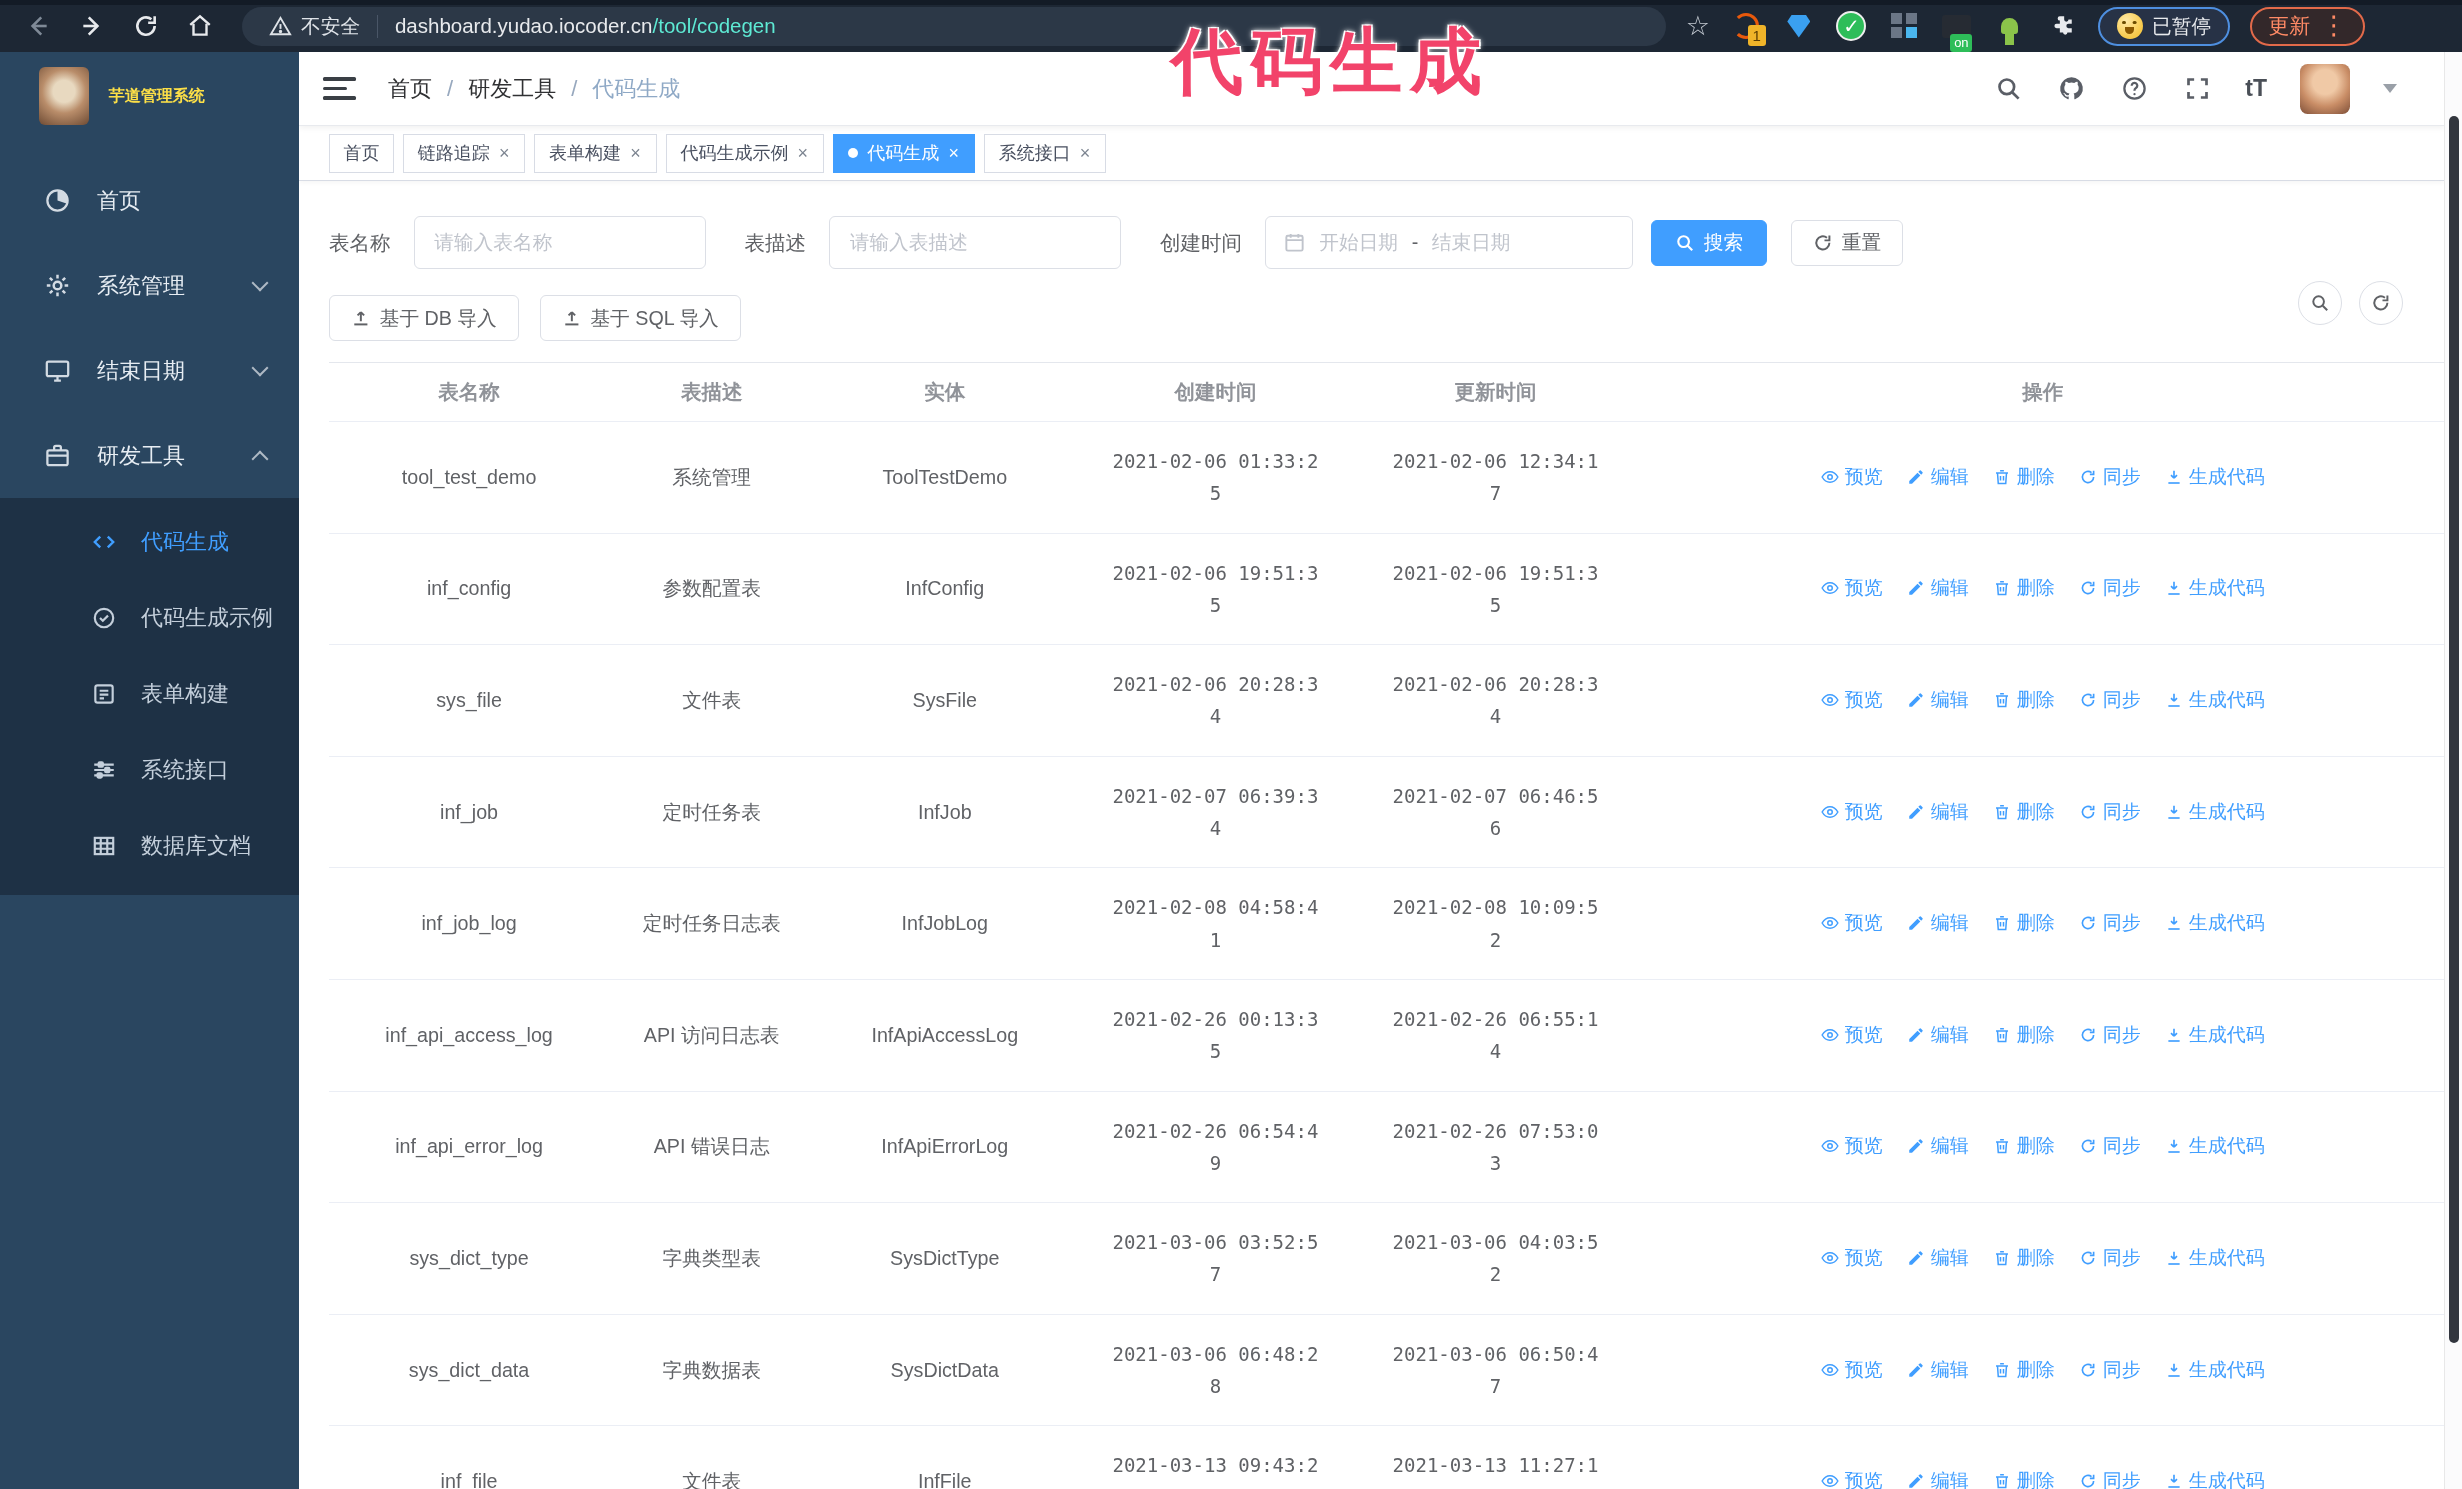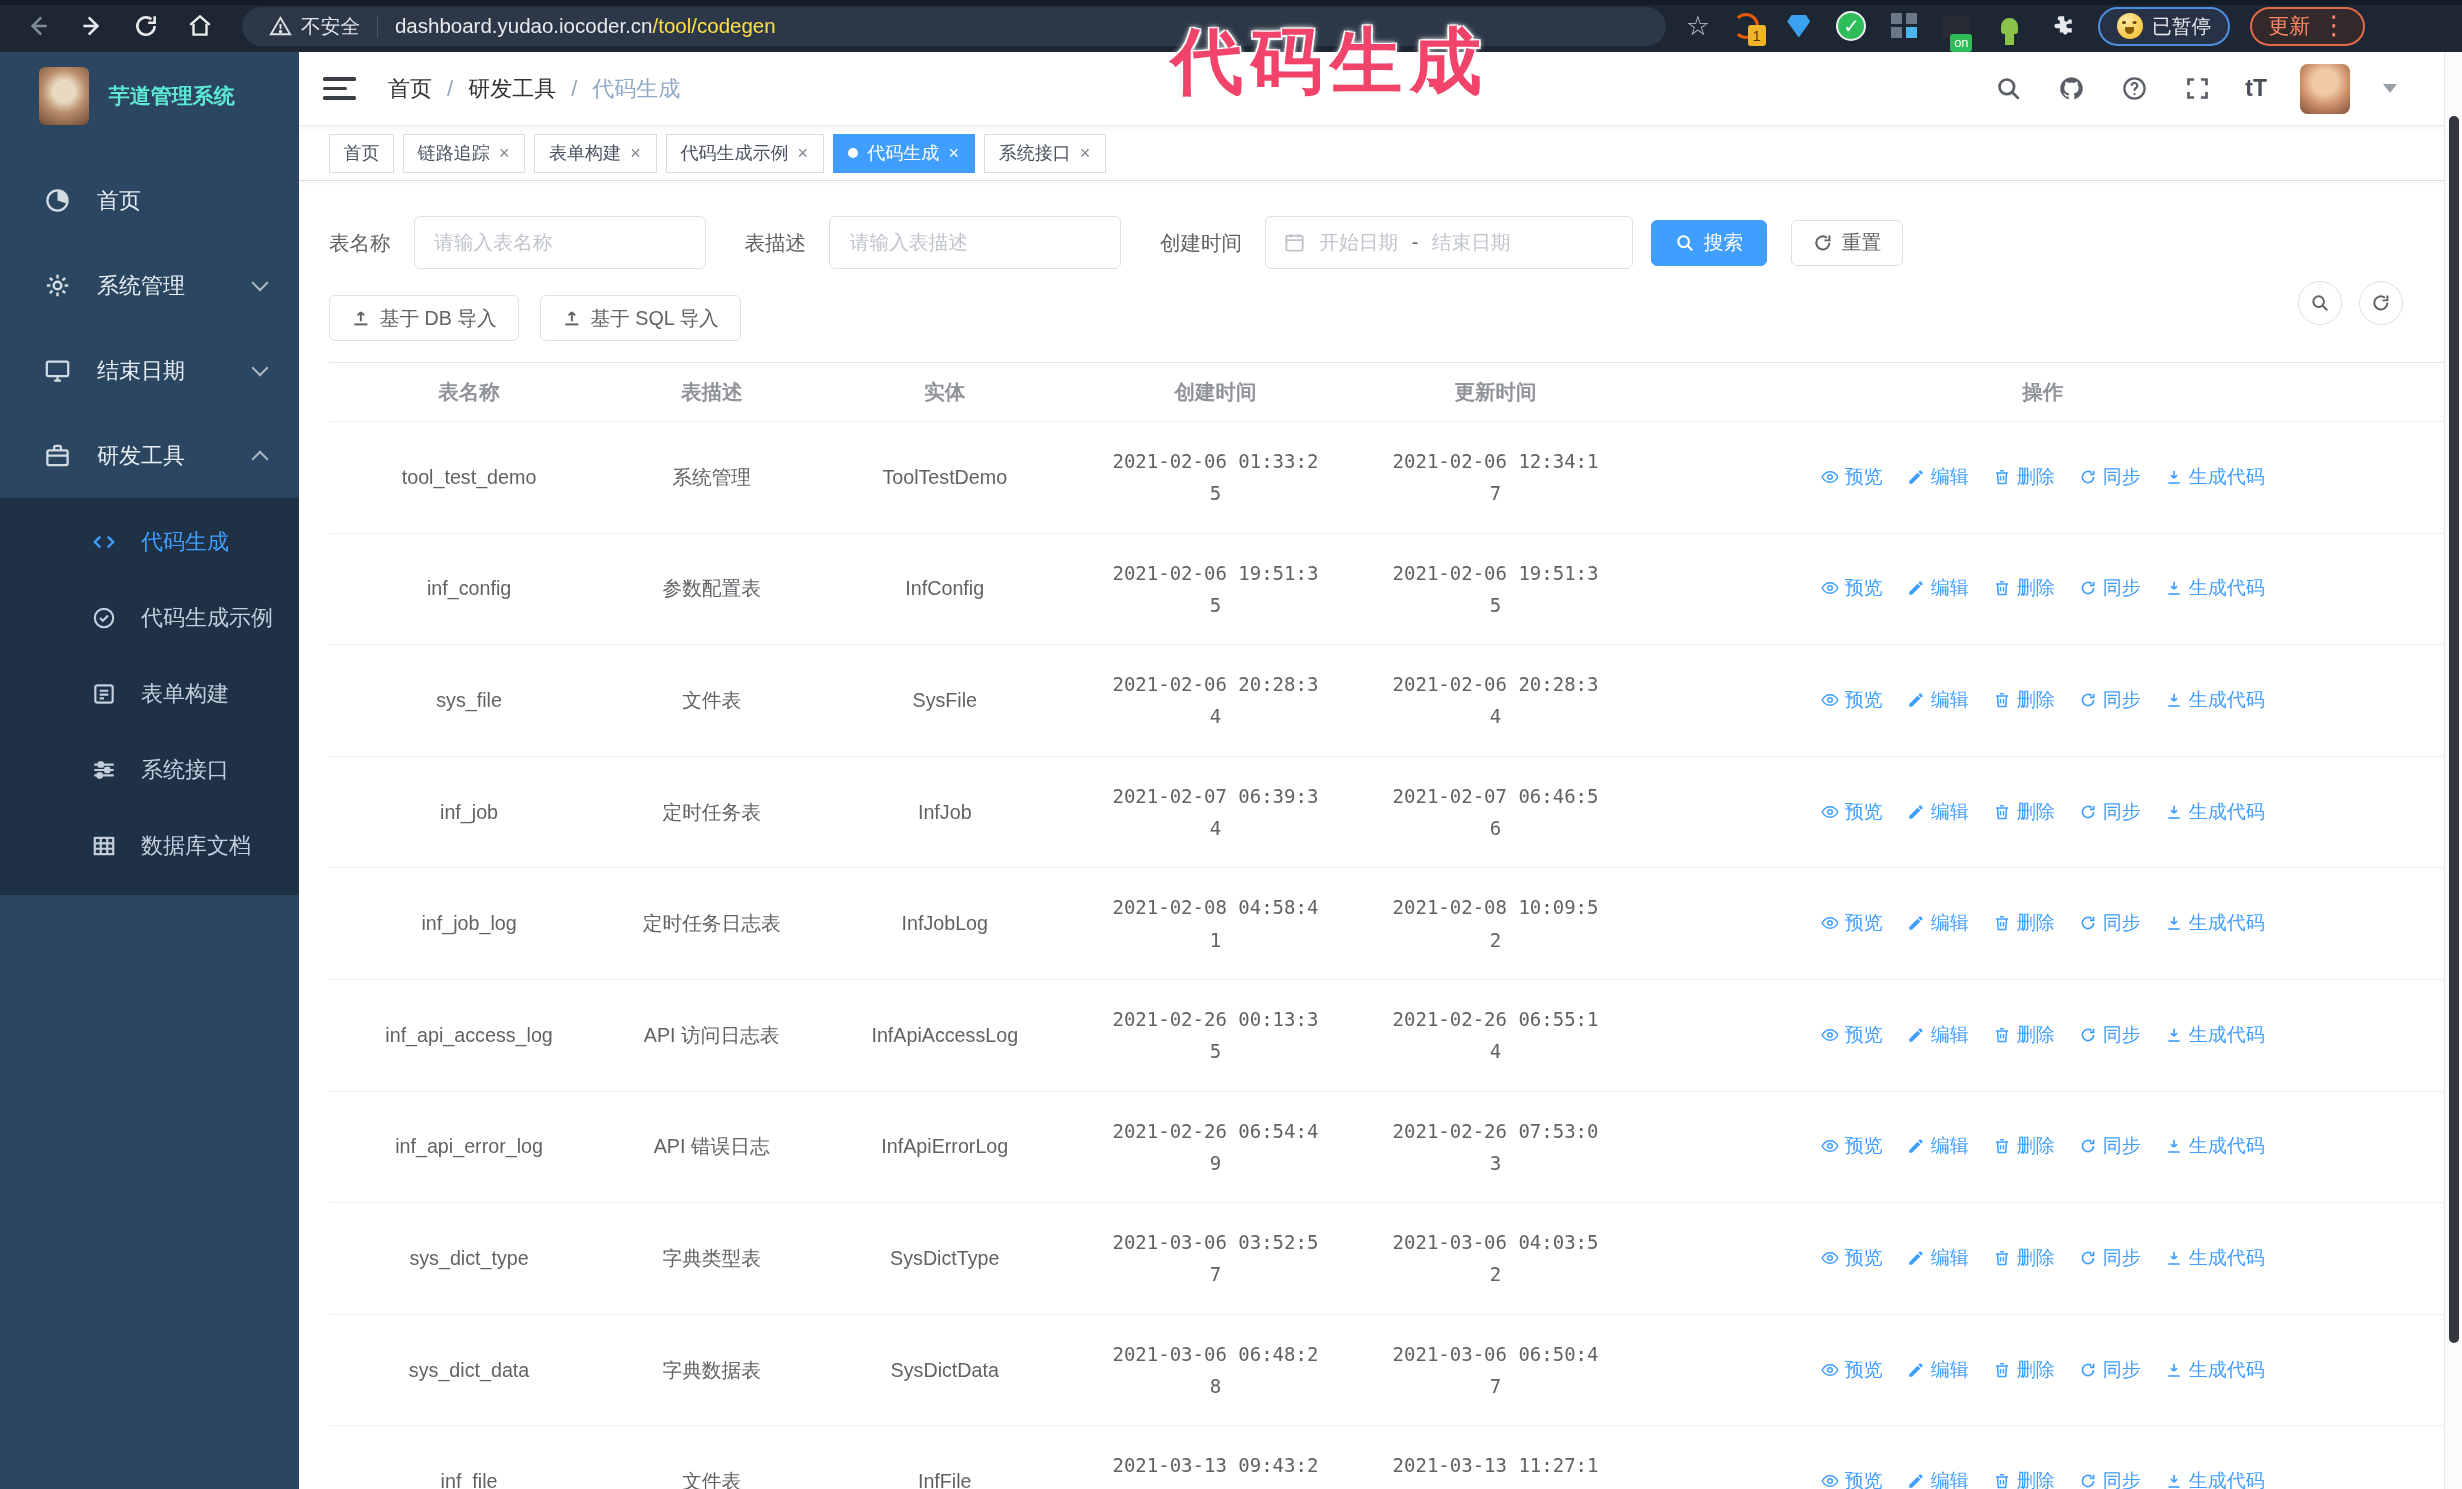--- a/index.html
+++ b/index.html
@@ -14,21 +14,21 @@
   .nav-btn { width:33px; height:33px; margin-left:21px; display:flex; align-items:center; justify-content:center;
              color:#e8eaed; flex:none; }
   .nav-btn.dim { color:#7f8a97; }
   .nav-btn svg { width:26px; height:26px; }
   .url-pill { margin-left:26px; width:1424px; height:39px; border-radius:19.7px; background:#2c3847;
               display:flex; align-items:center; padding:0 27px; flex:none; }
   .warn-ic { width:23px; height:23px; color:#dfe3e8; margin-right:9px; flex:none; }
   .sec-label { color:#dfe3e8; font-size:19.7px; white-space:nowrap; }
   .url-div { width:1.5px; height:23px; background:#4a5667; margin:0 16.7px; }
   .url-host { color:#e8eaed; font-size:20.5px; white-space:nowrap; }
-  .url-path { color:#fde047; font-size:20.5px; white-space:nowrap; }
+  .url-path { color:#5eead4; font-size:20.5px; white-space:nowrap; }
   .chrome-right { display:flex; align-items:center; margin-left:19.7px; gap:19.7px; }
   .star-ic { color:#c3c9d1; font-size:27px; line-height:1; }
   .ext { position:relative; width:33px; height:33px; display:flex; align-items:center; justify-content:center; flex:none; }
   .ext-refresh { width:26px; height:26px; border:3.8px solid #e8590c; border-radius:50%; border-left-color:transparent; }
   .ext-badge1 { position:absolute; right:-3px; bottom:-3px; background:#f0b429; color:#5c3c00; font-size:15px;
                 width:18px; height:21px; border-radius:3px; display:flex; align-items:center; justify-content:center; }
   .ext-gem { width:23px; height:23px; background:#3aa0f0; clip-path:polygon(50% 100%,0 30%,20% 0,80% 0,100% 30%); }
   .ext-check { width:30px; height:30px; background:#2ebd59; border-radius:50%; border:2.3px solid #eee;
                color:#fff; font-size:19.7px; display:flex; align-items:center; justify-content:center; }
   .ext-grid { width:26px; height:26px; background:linear-gradient(#6b7686,#6b7686) 0 0/11.4px 11.4px no-repeat,
@@ -58,21 +58,21 @@
   
   .annotation { position:absolute; left:1171px; top:13.6px; z-index:60; font-size:72px; font-weight:bold;
                 letter-spacing:7.6px; color:#f2436a;
                 text-shadow:0 0 4.5px #fff, 0 0 7.6px #fff, 1.5px 1.5px 0 #fff, -1.5px -1.5px 0 #fff, 1.5px -1.5px 0 #fff, -1.5px 1.5px 0 #fff; }
 
   
   .sidebar { position:absolute; left:0; top:52px; width:299px; height:1438px; background:#294burn; background:#2a4660; z-index:20; }
   .logo-row { height:88px; display:flex; align-items:center; padding-left:39px; }
   .logo-img { width:50px; height:58px; border-radius:6px; flex:none;
               background:radial-gradient(circle at 50% 42%, #e8d9c0 0 26%, #b98d6a 52%, #6d4a33 100%); }
-  .app-title { color:#5eead4; font-size:21px; font-weight:600; margin-left:19.7px; white-space:nowrap; }
+  .app-title { color:#fde047; font-size:16px; font-weight:600; margin-left:19.7px; white-space:nowrap; }
   .menu { margin-top:18px; }
   .menu-item { height:85px; display:flex; align-items:center; padding:0 33px 0 44px; color:#e7edf3; font-size:22px; cursor:pointer; }
   .menu-item .mi-icon { width:27px; height:27px; margin-right:26px; color:#d3dbe3; flex:none; }
   .menu-item .mi-icon svg { width:27px; height:27px; }
   .mi-label { flex:1; white-space:nowrap; }
   .chev { width:12px; height:12px; border-right:2.3px solid #aeb9c4; border-bottom:2.3px solid #aeb9c4; flex:none; }
   .chev.down { transform:rotate(45deg); margin-top:-6px; }
   .chev.up { transform:rotate(-135deg); margin-top:6px; }
   .submenu { background:#1e3145; padding:6px 0 10.6px; }
   .sub-item { height:76px; display:flex; align-items:center; padding-left:91px; color:#c4cfdb; font-size:22px; cursor:pointer; }

